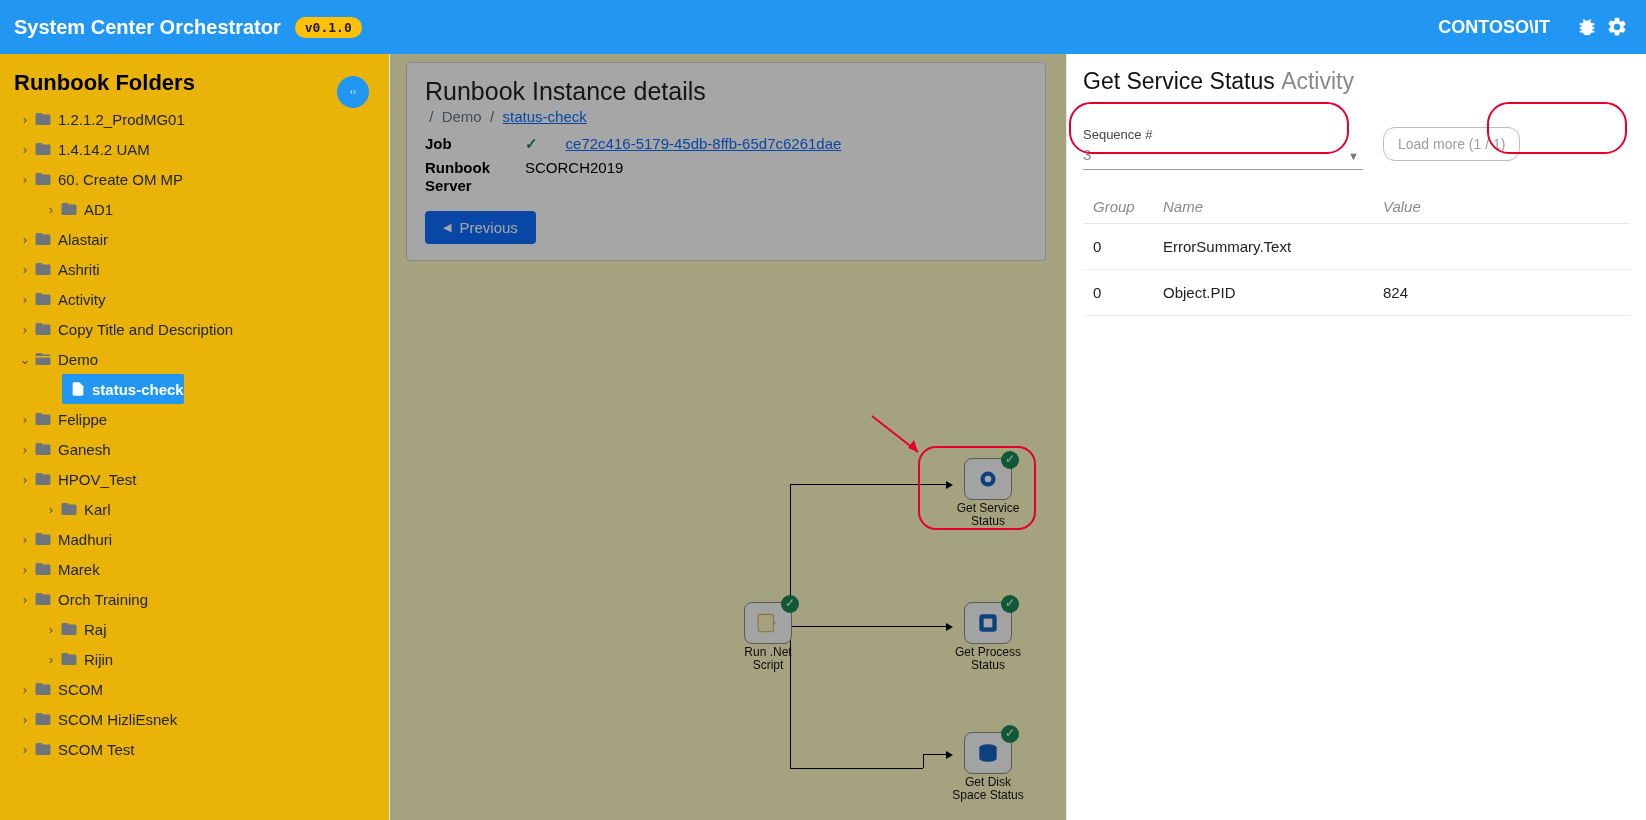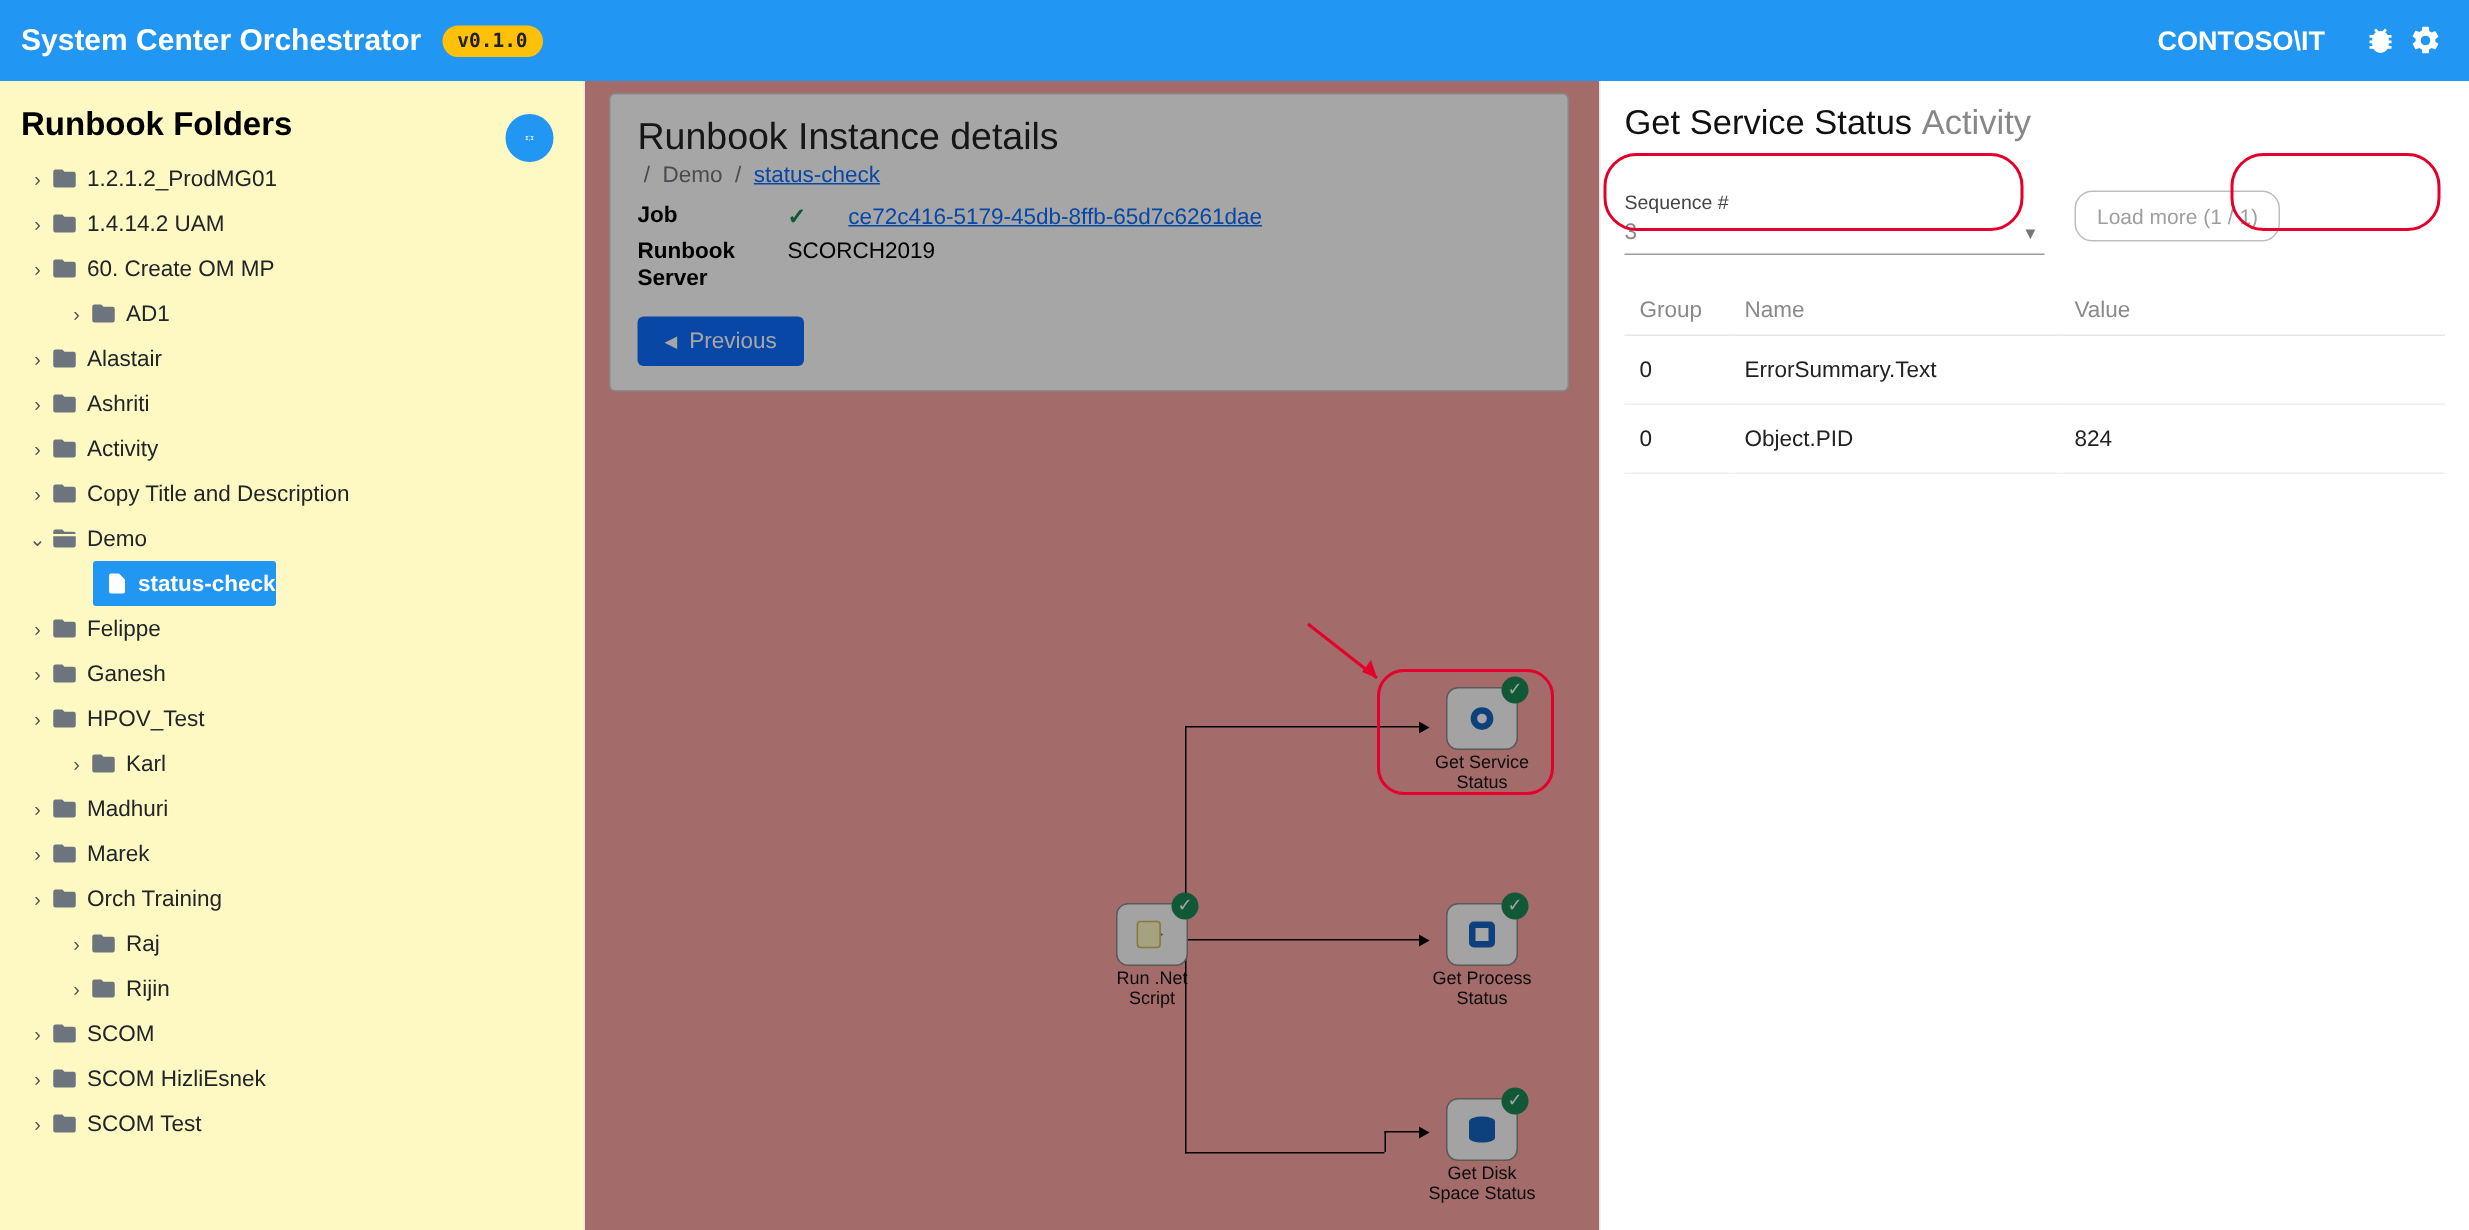--- a/index.html
+++ b/index.html
@@ -43,21 +43,21 @@
     display: flex;
     width: 100%;
   }
 
   
   .sidebar {
     width: 390px;
     height: 100%;
     position: relative;
     border-right: 1px solid #e6e6e6;
-    background: #fef9c3;
+    background: #eab308;
   }
   .sidebar h2 {
     font-size: 22px;
     font-weight: 700;
     padding: 16px 14px 8px 14px;
   }
   .collapse-btn {
     position: absolute;
     top: 22px;
     right: 20px;
@@ -96,21 +96,21 @@
     margin-left:46px;
     width: max-content;
   }
   .tree-row.selected .file-icon { fill:#fff; }
   .file-icon { width:16px; height:18px; margin-right:6px; fill:#fff; }
 
   
   .main {
     flex:1;
     position:relative;
-    background:#fca5a5;
+    background:#fef9c3;
     overflow:hidden;
   }
   .dim-overlay {
     position:absolute; inset:0;
     background:rgba(0,0,0,0.35);
     z-index:5;
     pointer-events:none;
   }
   .details-card {
     position:absolute;
@@ -243,20 +243,21 @@
     width:100%;
     border-collapse:collapse;
     font-size:15px;
   }
   table.act-table th {
     color:#8a8a8a;
     font-weight:400;
     text-align:left;
     padding:8px 10px;
     border-bottom:1px solid #e6e6e6;
+    font-style:italic;
   }
   table.act-table td {
     padding:14px 10px;
     border-bottom:1px solid #eeeeee;
     color:#222;
   }
 
   .panel-pos { position:relative; }
 
 </style>

